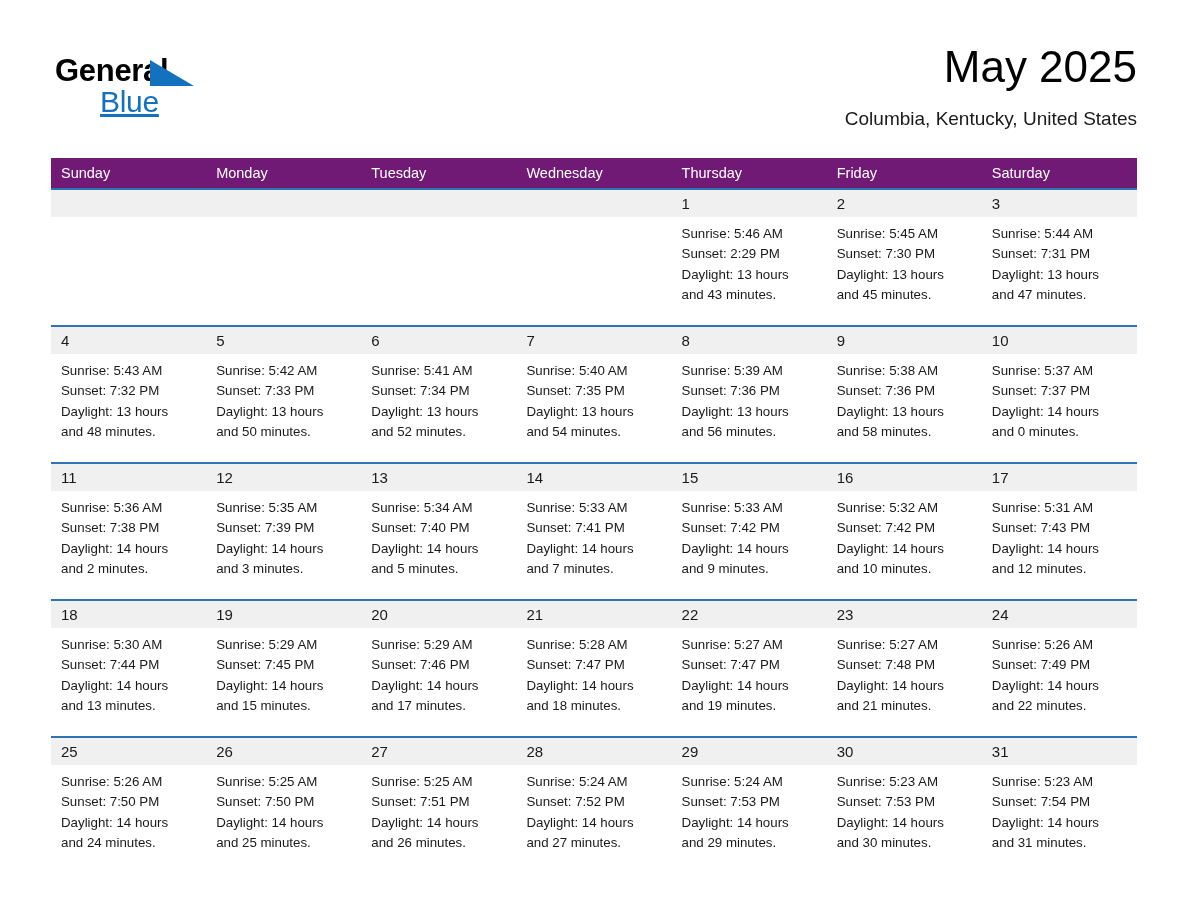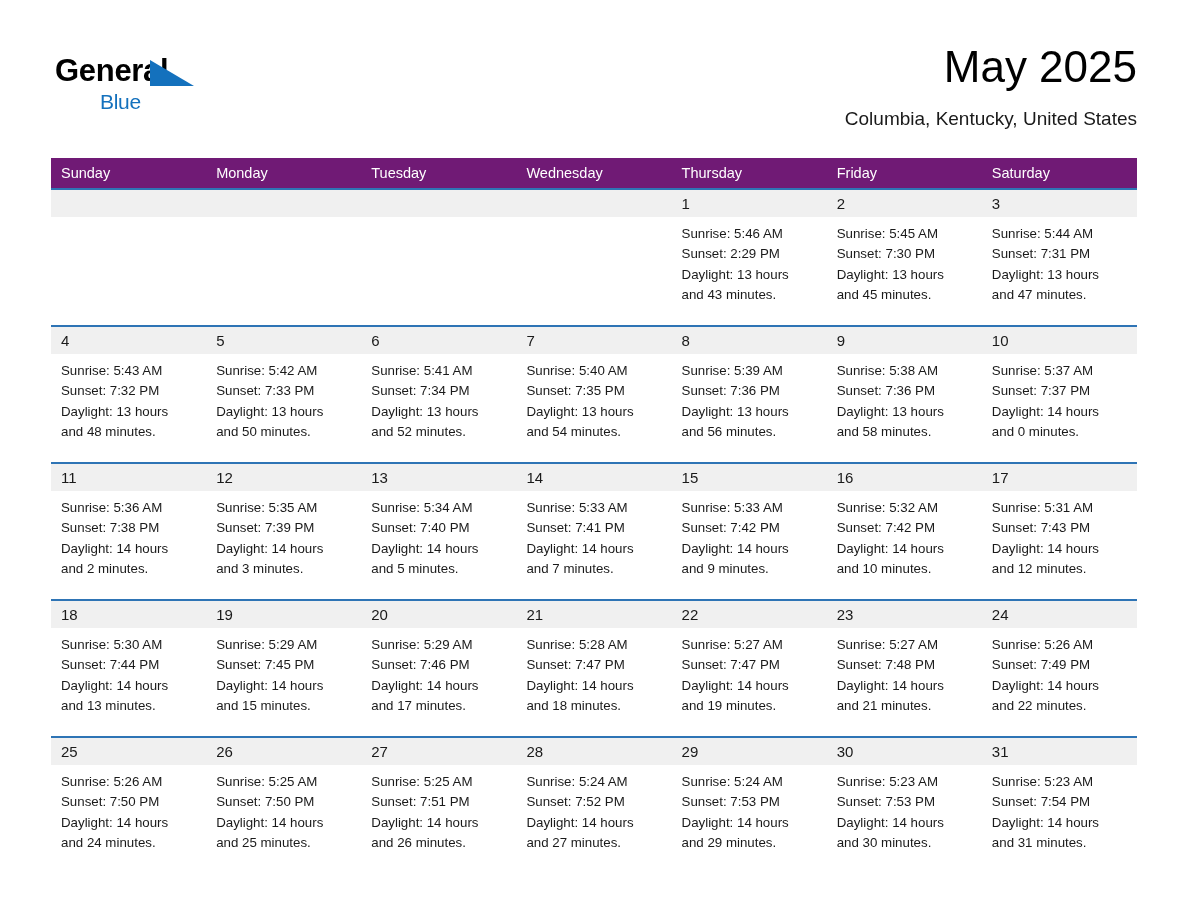--- a/index.html
+++ b/index.html
@@ -58,25 +58,26 @@
     top: 6px;
     width: 0;
     height: 0;
     border-left: 44px solid #1471bd;
     border-top: 26px solid transparent;
   }
   .logo-blue {
     display: block;
     margin-top: -3px;
     margin-left: 45px;
-    font-size: 21px;
+    font-size: 30px;
     line-height: 34px;
     letter-spacing: -0.3px;
     color: #1471bd;
     font-weight: 400;
+    text-decoration: underline;
   }
 
   .title-block {
     position: absolute;
     right: 0;
     top: 0;
     text-align: right;
   }
   .month-title {
     font-size: 44px;

